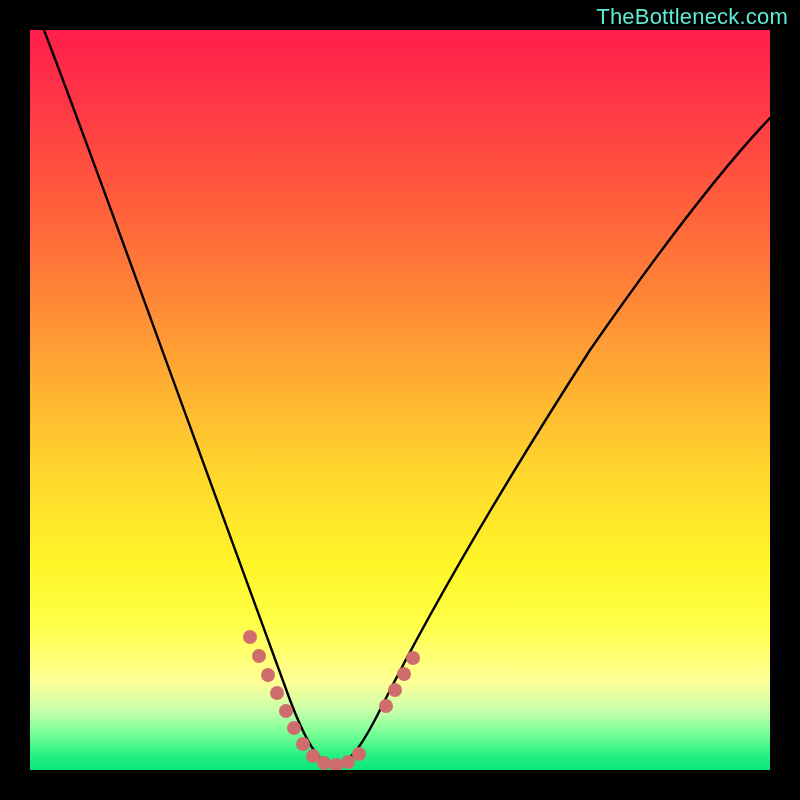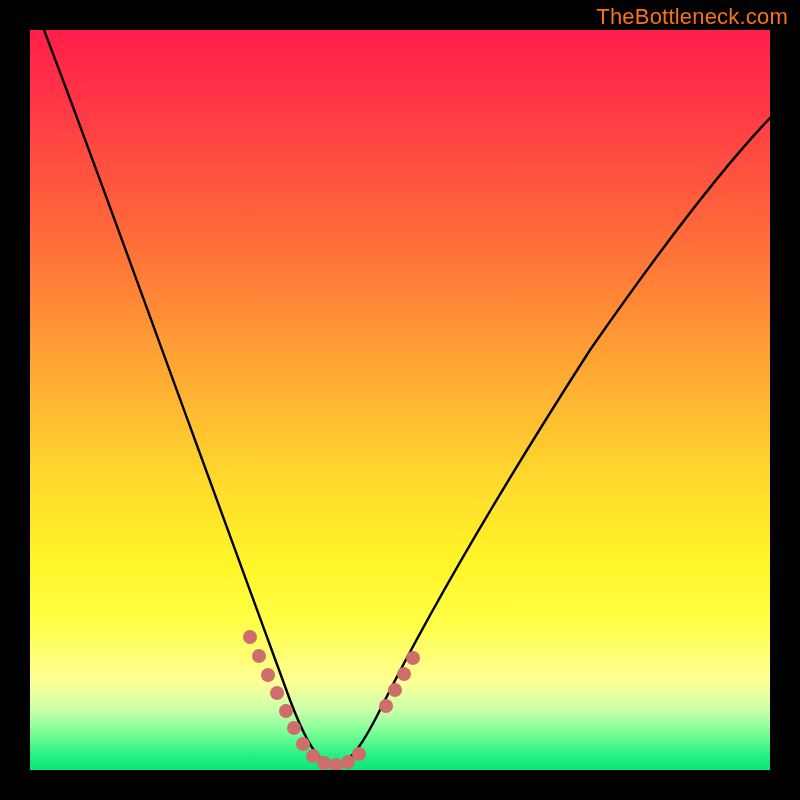--- a/index.html
+++ b/index.html
@@ -43,21 +43,21 @@
       rgb(200, 255, 170) 92%,
       rgb(120, 255, 150) 95%,
       rgb(40, 240, 130) 98%,
       rgb(10, 230, 120) 100%
     );
   }
   .watermark {
     position: absolute;
     top: 4px;
     right: 12px;
-    color: #f97316;
+    color: #5eead4;
     font-size: 22px;
     font-weight: 400;
     letter-spacing: 0.2px;
     user-select: none;
   }
   svg.curve {
     position: absolute;
     inset: 0;
     width: 100%;
     height: 100%;

